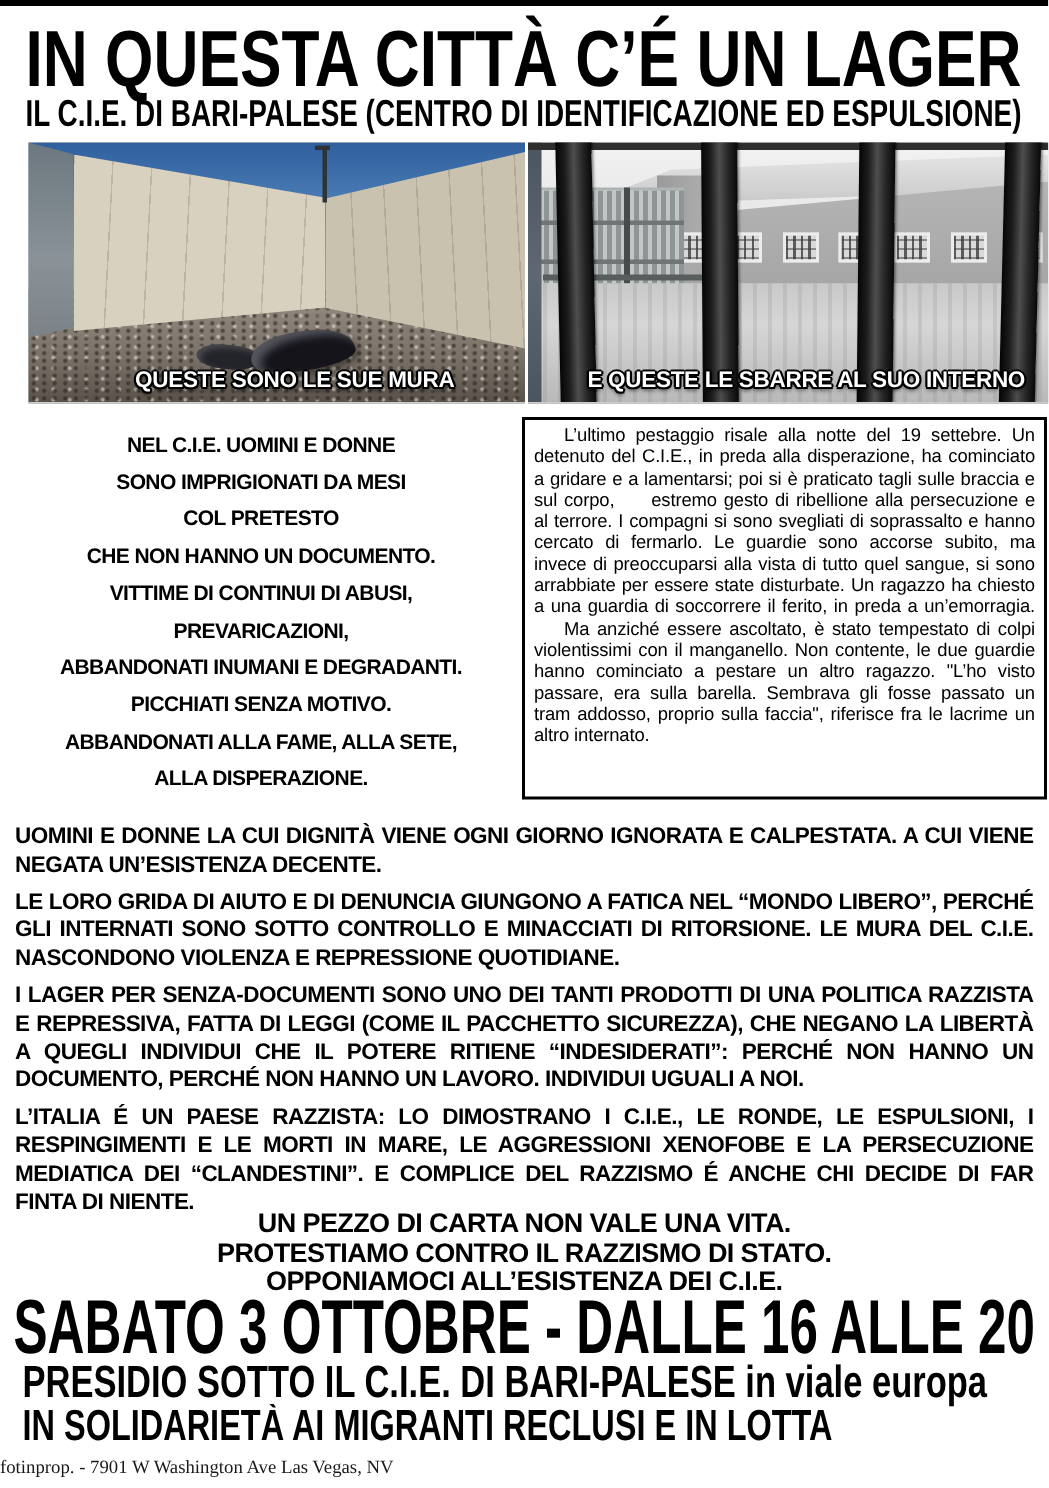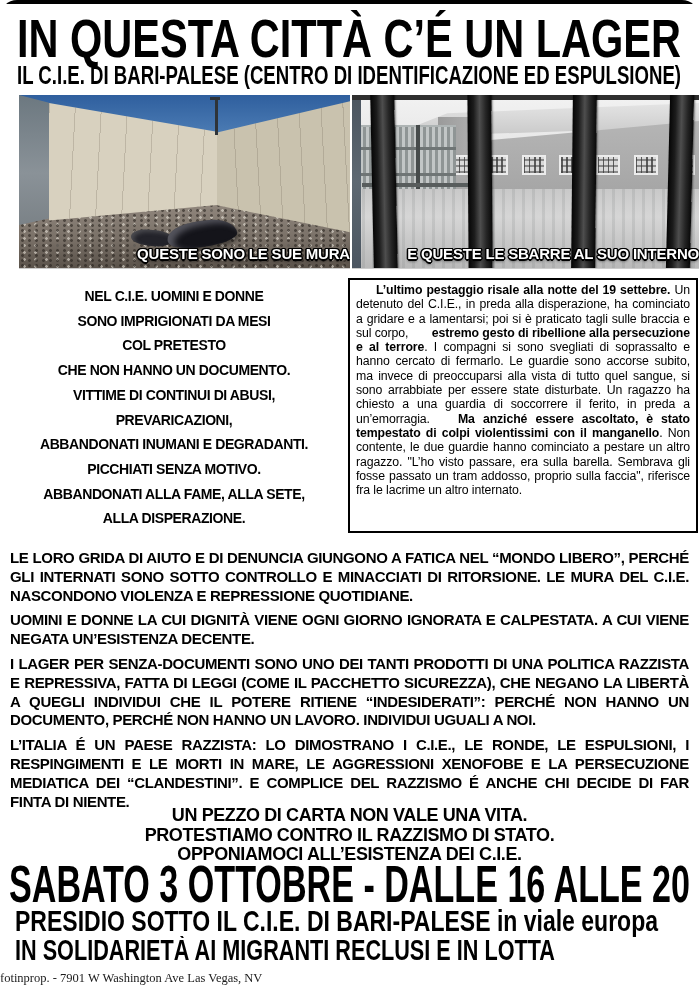--- a/index.html
+++ b/index.html
@@ -1,17 +1,17 @@
 <!DOCTYPE html>
 <html><head>
 <meta charset="utf-8">
 <style>
   html,body{margin:0;padding:0;background:#fff;}
   .page{position:relative;width:699px;height:992px;background:#fff;overflow:hidden;
-        font-family:"Liberation Sans",sans-serif;color:#000;border-radius:17px;}
+        font-family:"Liberation Sans",sans-serif;color:#000;}
   .abs{position:absolute;}
   .topbar{left:0;top:0;width:699px;height:4px;background:#000;}
   svg{display:block;}
   svg text{font-family:"Liberation Sans",sans-serif;font-weight:bold;fill:#000;}
 
   
   .photo{position:absolute;top:95px;height:173px;overflow:hidden;background:#777;border-bottom:1px solid #ccc;}
   .photo-left{left:19px;width:331px;}
   .photo-right{left:352px;width:347px;}
   .photo .layer{position:absolute;}
@@ -64,34 +64,34 @@
   .pr-darkedge{left:0;top:0;width:9px;height:173px;background:linear-gradient(180deg,#4b5560,#5d6872 50%,#4b5560);}
   .pr-topframe{left:0;top:0;width:347px;height:5px;background:#2f2f2f;}
   .bar{top:-2px;height:177px;width:24px;
     background:linear-gradient(90deg,#050505 0%,#1c1c1c 25%,#4e4e4e 50%,#262626 75%,#080808 100%);
     box-shadow:1px 0 2px rgba(0,0,0,.5);}
   .bar1{left:20px;transform:rotate(-1.2deg);}
   .bar2{left:116px;transform:rotate(-0.4deg);}
   .bar3{left:220px;transform:rotate(0.6deg);}
   .bar4{left:316px;transform:rotate(1.4deg);}
 
-  .caption{position:absolute;bottom:6px;left:0;width:100%;text-align:right;color:#fff;
+  .caption{position:absolute;bottom:6px;left:12px;width:100%;text-align:center;color:#fff;
     font-weight:bold;font-size:15px;letter-spacing:-0.2px;white-space:nowrap;
     text-shadow:-1.5px 0 0 #000,1.5px 0 0 #000,0 -1.5px 0 #000,0 1.5px 0 #000,
       -1px -1px 0 #000,1px 1px 0 #000,1px -1px 0 #000,-1px 1px 0 #000,0 2px 3px rgba(0,0,0,.8);}
 
   
   .intro{left:2px;top:284px;width:344px;text-align:center;font-weight:bold;
     font-size:14px;line-height:24.7px;letter-spacing:-0.4px;}
 
   
   .storybox{left:348px;top:278px;width:350px;height:255px;border:2px solid #000;
     box-sizing:border-box;padding:3px 6px;font-size:12.3px;line-height:14.3px;
     text-align:justify;letter-spacing:-0.1px;overflow:hidden;}
-  .storybox b{font-weight:bold;padding-left:20px;}
+  .storybox b{font-weight:normal;padding-left:20px;}
 
   
   .paras{left:10px;top:549px;width:679px;font-weight:bold;font-size:15px;
     line-height:18.8px;letter-spacing:-0.35px;text-align:justify;}
   .paras p{margin:0 0 6px 0;}
 
   .slogans{left:0;top:806px;width:699px;text-align:center;font-weight:bold;
     font-size:18px;line-height:19.5px;letter-spacing:-0.4px;}
 
   .footer{left:0;top:971px;width:699px;
@@ -164,22 +164,22 @@
       <div>PREVARICAZIONI,</div>
       <div>ABBANDONATI INUMANI E DEGRADANTI.</div>
       <div>PICCHIATI SENZA MOTIVO.</div>
       <div>ABBANDONATI ALLA FAME, ALLA SETE,</div>
       <div>ALLA DISPERAZIONE.</div>
     </div>
 
   <div class="abs storybox"><b>L’ultimo pestaggio risale alla notte del 19 settebre.</b><span> Un detenuto del C.I.E., in preda alla disperazione, ha cominciato a gridare e a lamentarsi; poi si è praticato tagli sulle braccia e sul corpo, </span><b>estremo gesto di ribellione alla persecuzione e al terrore</b><span>. I compagni si sono svegliati di soprassalto e hanno cercato di fermarlo. Le guardie sono accorse subito, ma invece di preoccuparsi alla vista di tutto quel sangue, si sono arrabbiate per essere state disturbate. Un ragazzo ha chiesto a una guardia di soccorrere il ferito, in preda a un’emorragia. </span><b>Ma anziché essere ascoltato, è stato tempestato di colpi violentissimi con il manganello</b><span>. Non contente, le due guardie hanno cominciato a pestare un altro ragazzo. "L’ho visto passare, era sulla barella. Sembrava gli fosse passato un tram addosso, proprio sulla faccia", riferisce fra le lacrime un altro internato.</span></div>
 
   <div class="abs paras">
+    <p>UOMINI E DONNE LA CUI DIGNITÀ VIENE OGNI GIORNO IGNORATA E CALPESTATA. A CUI VIENE NEGATA UN’ESISTENZA DECENTE.</p>
     <p>LE LORO GRIDA DI AIUTO E DI DENUNCIA GIUNGONO A FATICA NEL “MONDO LIBERO”, PERCHÉ GLI INTERNATI SONO SOTTO CONTROLLO E MINACCIATI DI RITORSIONE. LE MURA DEL C.I.E. NASCONDONO VIOLENZA E REPRESSIONE QUOTIDIANE.</p>
-    <p>UOMINI E DONNE LA CUI DIGNITÀ VIENE OGNI GIORNO IGNORATA E CALPESTATA. A CUI VIENE NEGATA UN’ESISTENZA DECENTE.</p>
     <p>I LAGER PER SENZA-DOCUMENTI SONO UNO DEI TANTI PRODOTTI DI UNA POLITICA RAZZISTA E REPRESSIVA, FATTA DI LEGGI (COME IL PACCHETTO SICUREZZA), CHE NEGANO LA LIBERTÀ A QUEGLI INDIVIDUI CHE IL POTERE RITIENE “INDESIDERATI”: PERCHÉ NON HANNO UN DOCUMENTO, PERCHÉ NON HANNO UN LAVORO. INDIVIDUI UGUALI A NOI.</p>
     <p>L’ITALIA É UN PAESE RAZZISTA: LO DIMOSTRANO I C.I.E., LE RONDE, LE ESPULSIONI, I RESPINGIMENTI E LE MORTI IN MARE, LE AGGRESSIONI XENOFOBE E LA PERSECUZIONE MEDIATICA DEI “CLANDESTINI”. E COMPLICE DEL RAZZISMO É ANCHE CHI DECIDE DI FAR FINTA DI NIENTE.</p>
   </div>
 
   <div class="abs slogans">
       <div>UN PEZZO DI CARTA NON VALE UNA VITA.</div>
       <div>PROTESTIAMO CONTRO IL RAZZISMO DI STATO.</div>
       <div>OPPONIAMOCI ALL’ESISTENZA DEI C.I.E.</div>
     </div>
 

